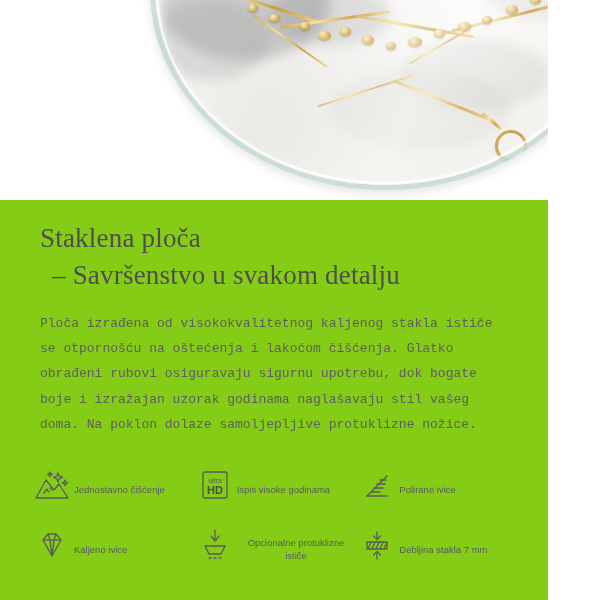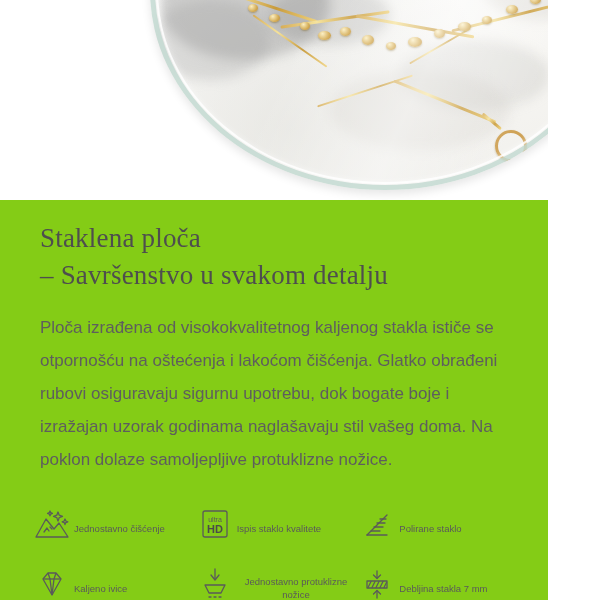--- a/index.html
+++ b/index.html
@@ -94,27 +94,29 @@
     font-family: "Liberation Serif", serif;
     font-size: 27px;
     line-height: 1.38;
     color: #4e4e4e;
     font-weight: 400;
     margin: 20px 0 0 0;
     letter-spacing: 0.2px;
   }
   .title .line2 {
     display: block;
+    margin-left: 12px;
   }
   .paragraph {
     margin: 16px 0 8px 0;
-    font-size: 17px;
+    font-size: 13px;
     line-height: 1.95;
     color: #5e5e5e;
     max-width: 522px;
+    font-family: Liberation Mono, monospace;
   }
 
   
   .features {
     margin-top: 26px;
     display: grid;
     grid-template-columns: repeat(3, 1fr);
     grid-row-gap: 14px;
     padding: 0 30px;
     box-sizing: border-box;
@@ -216,35 +218,35 @@
     </div>
 
     <div class="feature">
       <div class="feature-icon">
         <svg width="44" height="40" viewBox="0 0 44 40">
           <rect x="10" y="6" width="24" height="26" rx="2" fill="none" stroke="#5a5a5a" stroke-width="1.3"></rect>
           <text x="22" y="17" font-family="Liberation Sans, sans-serif" font-size="7" fill="#5a5a5a" text-anchor="middle">ultra</text>
           <text x="22" y="28" font-family="Liberation Sans, sans-serif" font-size="11" font-weight="bold" fill="#4a4a4a" text-anchor="middle">HD</text>
         </svg>
       </div>
-      <div class="feature-label">Ispis staklo kvalitete</div>
+      <div class="feature-label">Ispis visoke godinama</div>
     </div>
 
     <div class="feature">
       <div class="feature-icon">
         <svg width="44" height="40" viewBox="0 0 44 40" fill="none" stroke="#5a5a5a" stroke-width="1.3" stroke-linecap="round">
           <path d="M12 30 L32 10"></path>
           <path d="M12 30 L32 30"></path>
           <path d="M16 26 L25 26"></path>
           <path d="M19 22 L28 22"></path>
           <path d="M22 18 L30 18"></path>
           <path d="M25 14 L31 14"></path>
         </svg>
       </div>
-      <div class="feature-label">Polirane staklo</div>
+      <div class="feature-label">Polirane ivice</div>
     </div>
 
     <div class="feature">
       <div class="feature-icon">
         <svg width="44" height="40" viewBox="0 0 44 40" fill="none" stroke="#5a5a5a" stroke-width="1.3" stroke-linejoin="round">
           <path d="M13 14 L18 8 L26 8 L31 14 L22 30 Z"></path>
           <path d="M13 14 L31 14"></path>
           <path d="M18 8 L20 14 L22 30"></path>
           <path d="M26 8 L24 14 L22 30"></path>
         </svg>
@@ -256,21 +258,21 @@
       <div class="feature-icon">
         <svg width="44" height="40" viewBox="0 0 44 40" fill="none" stroke="#5a5a5a" stroke-width="1.3" stroke-linecap="round" stroke-linejoin="round">
           <path d="M22 4 L22 14"></path>
           <path d="M18 10 L22 15 L26 10"></path>
           <path d="M12 20 L32 20 L28 28 L16 28 Z"></path>
           <path d="M16 32 L18 32"></path>
           <path d="M21 32 L23 32"></path>
           <path d="M26 32 L28 32"></path>
         </svg>
       </div>
-      <div class="feature-label">Jednostavno protuklizne nožice</div>
+      <div class="feature-label">Opcionalne protuklizne ističe</div>
     </div>
 
     <div class="feature">
       <div class="feature-icon">
         <svg width="44" height="40" viewBox="0 0 44 40" fill="none" stroke="#5a5a5a" stroke-width="1.3" stroke-linecap="round" stroke-linejoin="round">
           <path d="M22 6 L22 13"></path>
           <path d="M18.5 10 L22 13.5 L25.5 10"></path>
           <rect x="12" y="16" width="20" height="7" fill="none"></rect>
           <path d="M13 22.5 L16 16.5 M17 22.5 L20 16.5 M21 22.5 L24 16.5 M25 22.5 L28 16.5 M29 22.5 L31.5 17.5"></path>
           <path d="M22 33 L22 26"></path>

